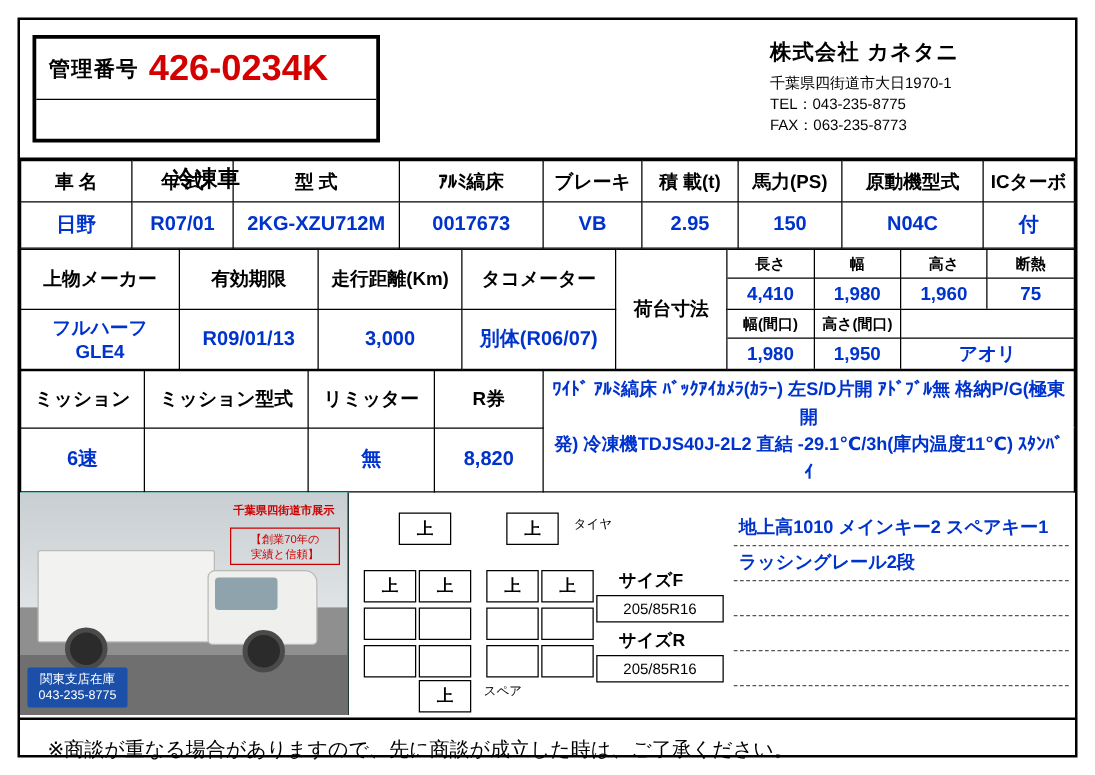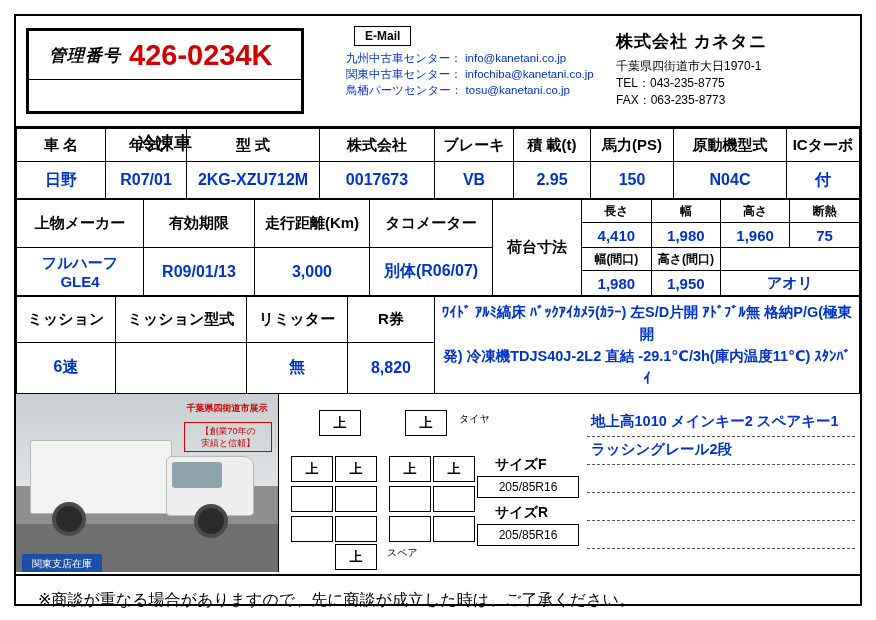--- a/index.html
+++ b/index.html
@@ -22,21 +22,21 @@
   }
   .mgmt-box{
     position:absolute;left:10px;top:12px;width:278px;height:86px;
     border:3px solid #000;box-sizing:border-box;
   }
   .mgmt-row1{
     display:flex;align-items:center;height:48px;
     border-bottom:1px solid #000;
   }
   .mgmt-label{
-    font-size:17px;font-weight:bold;padding-left:20px;letter-spacing:1px;font-style:italic;
+    font-size:17px;font-weight:bold;padding-left:10px;letter-spacing:1px;
   }
   .mgmt-number{
     color:#d40000;font-size:29px;font-weight:bold;padding-left:8px;letter-spacing:0px;
   }
   .mgmt-row2{
     height:35px;display:flex;align-items:flex-end;justify-content:center;margin-top:40px;
   }
   .mgmt-type{font-size:18px;font-weight:bold;}
   .email-box{
     position:absolute;left:330px;top:10px;width:250px;
@@ -87,21 +87,21 @@
   .redbanner{
     position:absolute;left:168px;top:8px;width:86px;text-align:center;
     font-size:9px;color:#cc0000;font-weight:bold;line-height:12px;
   }
   .redbox{
     position:absolute;left:168px;top:28px;width:86px;border:1px solid #cc0000;
     color:#cc0000;font-size:9px;text-align:center;line-height:12px;padding:2px 0;
   }
   .bluebox{
     position:absolute;left:6px;top:140px;width:80px;background:#1b4fa8;color:#fff;
-    font-size:10px;text-align:center;line-height:13px;padding:3px 0;border-radius:2px;margin-top:20px;
+    font-size:10px;text-align:center;line-height:13px;padding:3px 0;border-radius:2px;
   }
   
   .tirearea{position:absolute;left:263px;top:0;width:300px;height:178px;}
   .tbox{
     position:absolute;width:40px;height:24px;border:1px solid #000;background:#fff;
     font-size:13px;text-align:center;line-height:24px;font-weight:bold;
   }
   .tlabel{position:absolute;font-size:10px;}
   .sizelbl{position:absolute;font-size:14px;font-weight:bold;}
   .sizebox{
@@ -130,42 +130,36 @@
     <div class="mgmt-box">
       <div class="mgmt-row1">
         <span class="mgmt-label">管理番号</span>
         <span class="mgmt-number">426-0234K</span>
       </div>
       <div class="mgmt-row2">
         <span class="mgmt-type">冷凍車</span>
       </div>
     </div>
 
-    <div class="email-box">
-      <div class="email-btn">E-Mail</div>
-      <div class="email-line">九州中古車センター： info@kanetani.co.jp</div>
-      <div class="email-line">関東中古車センター： infochiba@kanetani.co.jp</div>
-      <div class="email-line">鳥栖パーツセンター： tosu@kanetani.co.jp</div>
-    </div>
 
     <div class="company">
       <div class="company-name">株式会社 カネタニ</div>
       <div class="company-addr">千葉県四街道市大日1970-1</div>
       <div class="company-addr">TEL：043-235-8775</div>
       <div class="company-addr">FAX：063-235-8773</div>
     </div>
   </div>
 
   <table class="tbl">
     <tbody>
         <tr>
       <td class="hdr" style="width:86px">車 名</td>
       <td class="hdr" style="width:78px">年 式</td>
       <td class="hdr" style="width:130px">型 式</td>
-      <td class="hdr" style="width:112px">株式会社</td>
+      <td class="hdr" style="width:112px">ｱﾙﾐ縞床</td>
       <td class="hdr" style="width:76px">ブレーキ</td>
       <td class="hdr" style="width:74px">積 載(t)</td>
       <td class="hdr" style="width:80px">馬力(PS)</td>
       <td class="hdr" style="width:110px">原動機型式</td>
       <td class="hdr">ICターボ</td>
     </tr>
     <tr>
       <td class="val">日野</td>
       <td class="val">R07/01</td>
       <td class="val">2KG-XZU712M</td>

